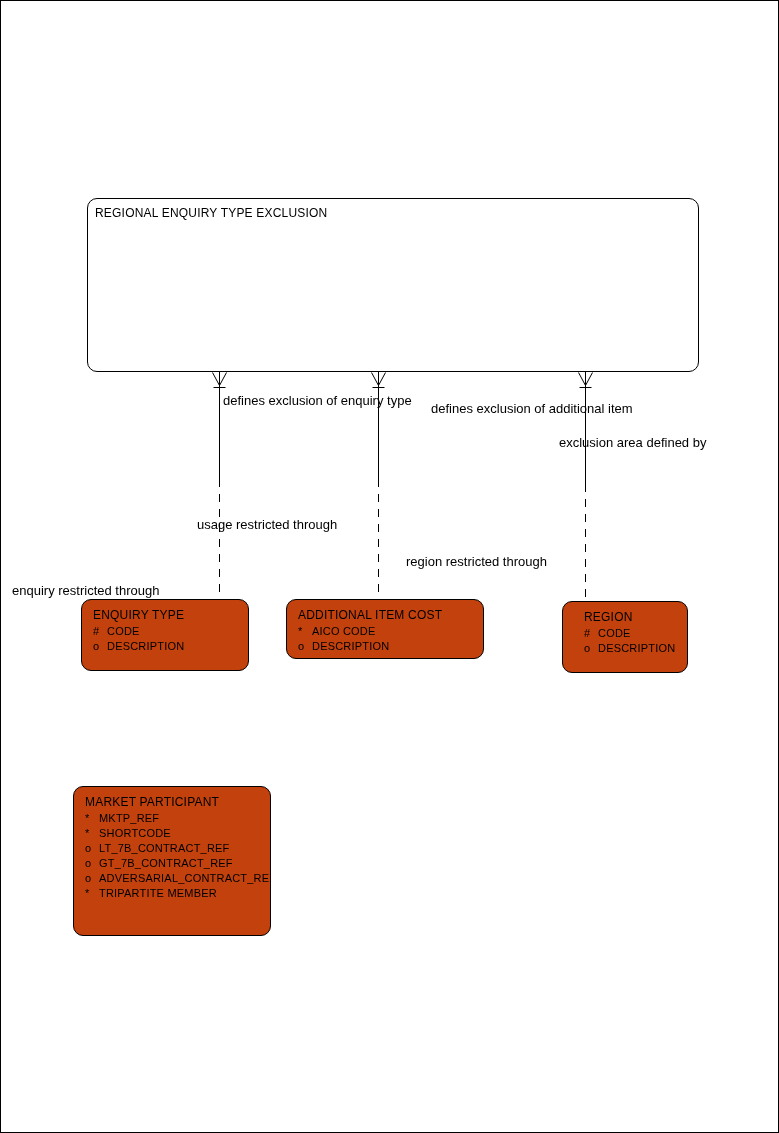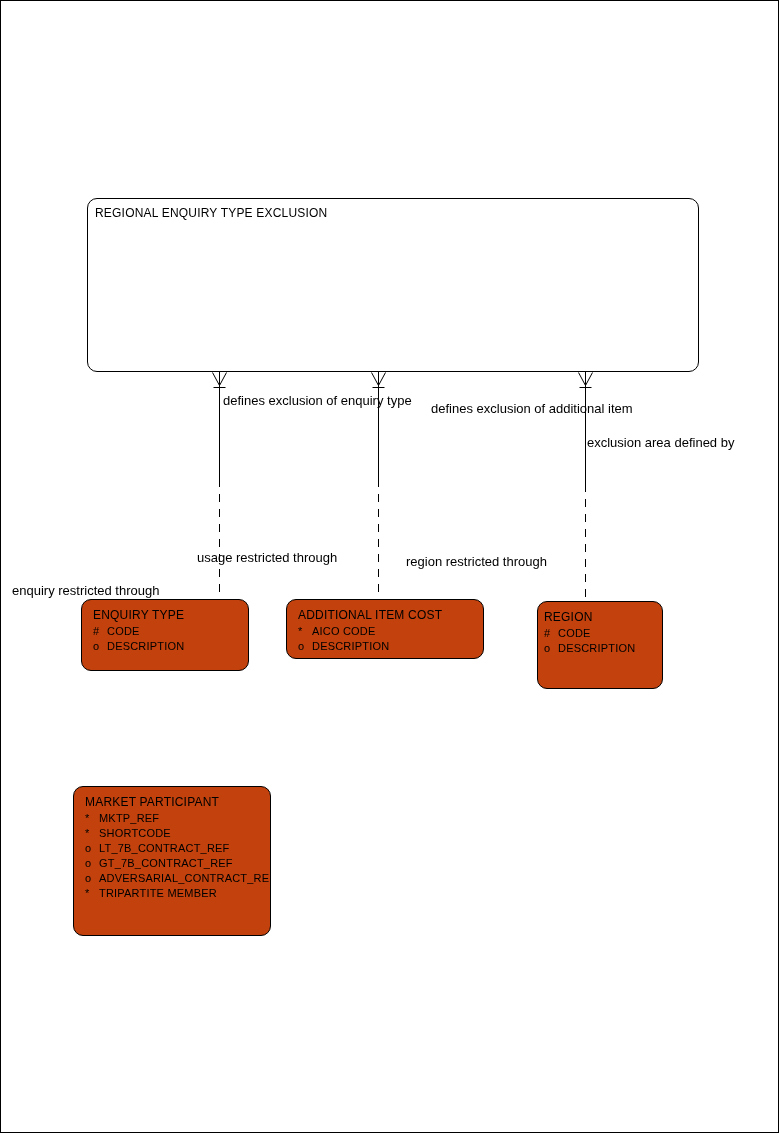--- a/index.html
+++ b/index.html
@@ -55,27 +55,27 @@
     border: 1px solid #000000;
     border-radius: 10px;
     background: #ffffff;
     box-sizing: border-box;
   }
   .root-entity .entity-title {
     padding: 5px 0 0 7px;
   }
   #entity-enquiry-type   { left: 80px;  top: 598px; width: 168px; height: 72px;  padding: 6px 0 0 11px; }
   #entity-additional-item-cost { left: 285px; top: 598px; width: 198px; height: 60px; padding: 6px 0 0 11px; }
-  #entity-region         { left: 536px; top: 600px; width: 126px; height: 88px;  padding: 6px 0 0 6px; }
+  #entity-region         { left: 561px; top: 600px; width: 126px; height: 72px;  padding: 6px 0 0 21px; }
   #entity-market-participant { left: 72px; top: 785px; width: 198px; height: 150px; padding: 6px 0 8px 11px; }
   #label-rel1-top    { left: 222px; top: 392px; }
   #label-rel2-top    { left: 382px; top: 400px; margin-left: 48px; }
-  #label-rel3-top    { left: 586px; top: 434px; }
+  #label-rel3-top    { left: 558px; top: 434px; }
   #label-rel3-bottom { left: 405px; top: 553px; }
-  #label-rel2-bottom { left: 196px; top: 549px; }
+  #label-rel2-bottom { left: 196px; top: 516px; }
   #label-rel1-bottom { left: 11px;  top: 566px; margin-top: 16px; }
 </style>
 </head>
 <body>
 
 <div id="page">
 
   <svg id="connector-svg" viewBox="0 0 779 1133" stroke="#000000" stroke-width="1" shape-rendering="crispEdges">
 
     <g>

